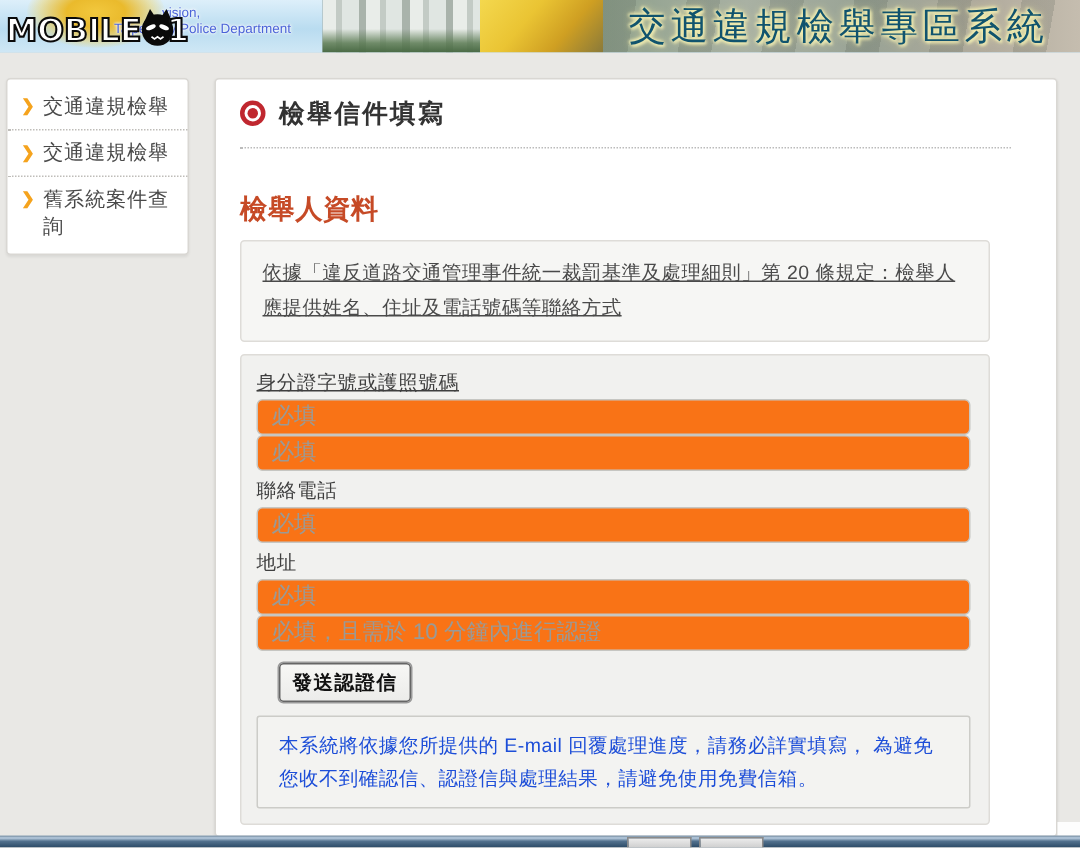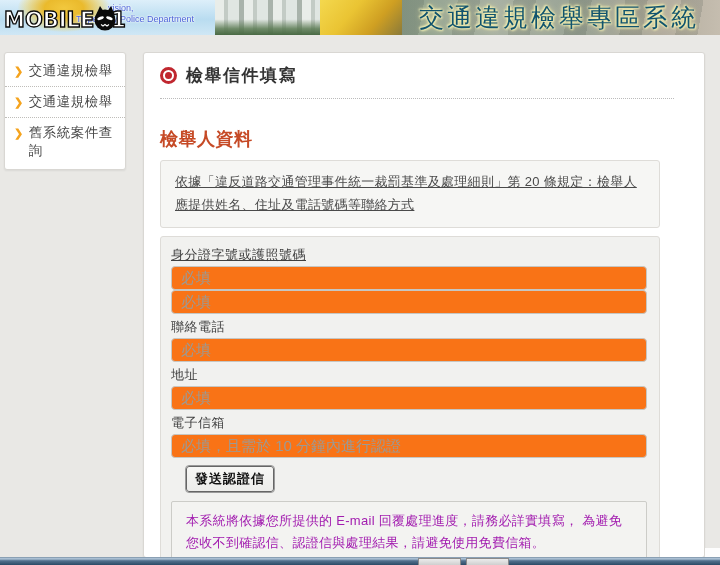--- a/index.html
+++ b/index.html
@@ -69,21 +69,21 @@
   .field input{display:block;width:100%;box-sizing:border-box;height:24px;
     border:1px solid #c6c6c2;border-radius:4px;background:#f97316;padding:0 9px;
     font-size:15px;color:#333;font-family:"Liberation Sans",sans-serif;}
   .field input::placeholder{color:#9a9a96;}
   .send-btn{margin-top:8px;font-size:13px;font-weight:bold;color:#111;
     background:linear-gradient(180deg,#f7f7f5,#ececea);
     border:1px solid #666;border-radius:3px;outline:1px solid #9a9a9a;
     padding:3px 8px;letter-spacing:1px;cursor:pointer;
     font-family:"Liberation Sans",sans-serif;margin-left:15px;}
   .note-box{margin-top:9px;border:1px solid #ccccc8;border-radius:2px;background:#f3f3f1;
-    padding:8px 14px;font-size:13px;color:#a21caf;line-height:1.7;letter-spacing:.3px;}
+    padding:8px 14px;font-size:13px;color:#1d4ed8;line-height:1.7;letter-spacing:.3px;}
   
   .bottombar{position:absolute;left:0;top:557px;width:720px;height:8px;z-index:6;
     background:linear-gradient(180deg,#aabfd3 0%,#aabfd3 14%,#52718e 40%,#2b4a66 100%);
     border-top:1px solid #8aa0b4;box-sizing:border-box;}
   .bar-btn{position:absolute;top:558px;height:7px;width:43px;z-index:7;
     background:linear-gradient(180deg,#ececec,#cfcfcf);
     border:1px solid #8a8a8a;border-bottom:none;box-sizing:border-box;}
   .bar-btn1{left:418px;}
   .bar-btn2{left:466px;}
   .scroll-corner{position:absolute;left:705px;top:548px;width:15px;height:9px;background:#fdfdfd;}
@@ -149,21 +149,20 @@
     </div>
     <div class="field">
       <label>聯絡電話</label>
       <input type="text" placeholder="必填" style="">
     </div>
     <div class="field">
       <label>地址</label>
       <input type="text" placeholder="必填" style="">
     </div>
     <div class="field">
-      <label>電子信箱</label>
       <input type="text" placeholder="必填，且需於 10 分鐘內進行認證" style="">
     </div>
     <button class="send-btn">發送認證信</button>
     <div class="note-box">本系統將依據您所提供的 E-mail 回覆處理進度，請務必詳實填寫， 為避免您收不到確認信、認證信與處理結果，請避免使用免費信箱。</div>
   </div>
 </div>
 
 <div class="scroll-corner"></div>
 <div class="bottombar"></div>
 <div class="bar-btn bar-btn1"></div>

